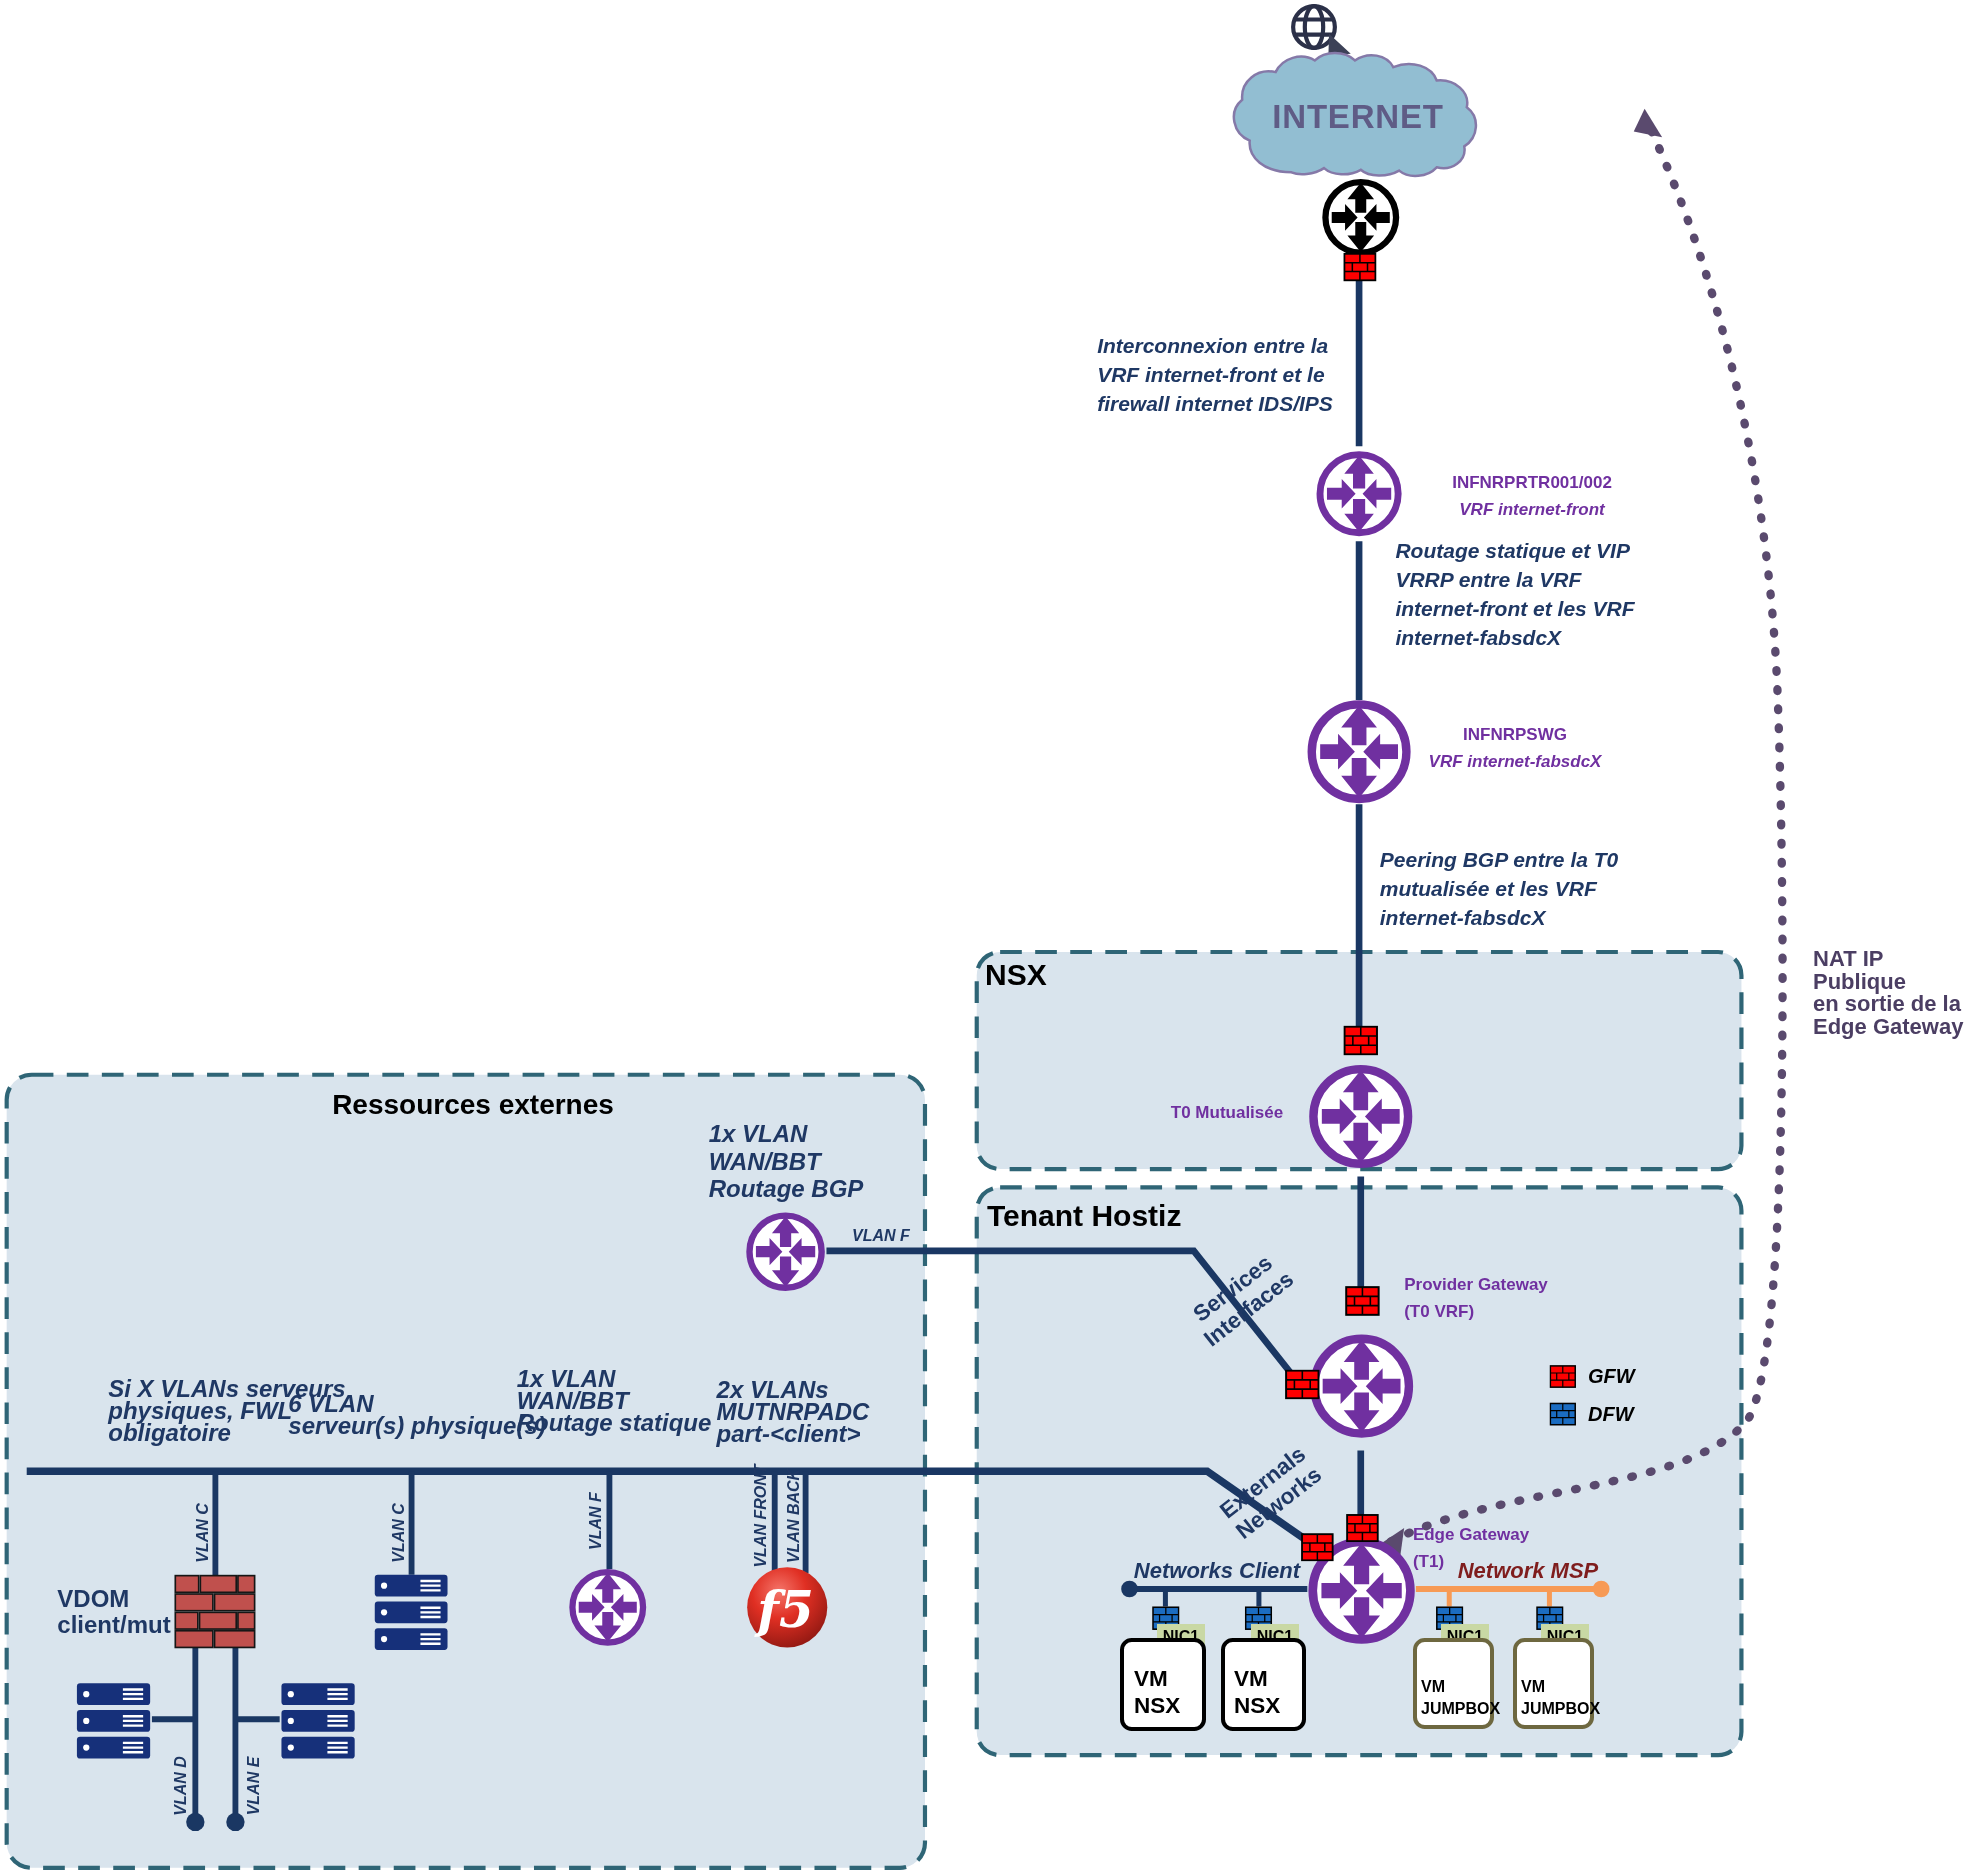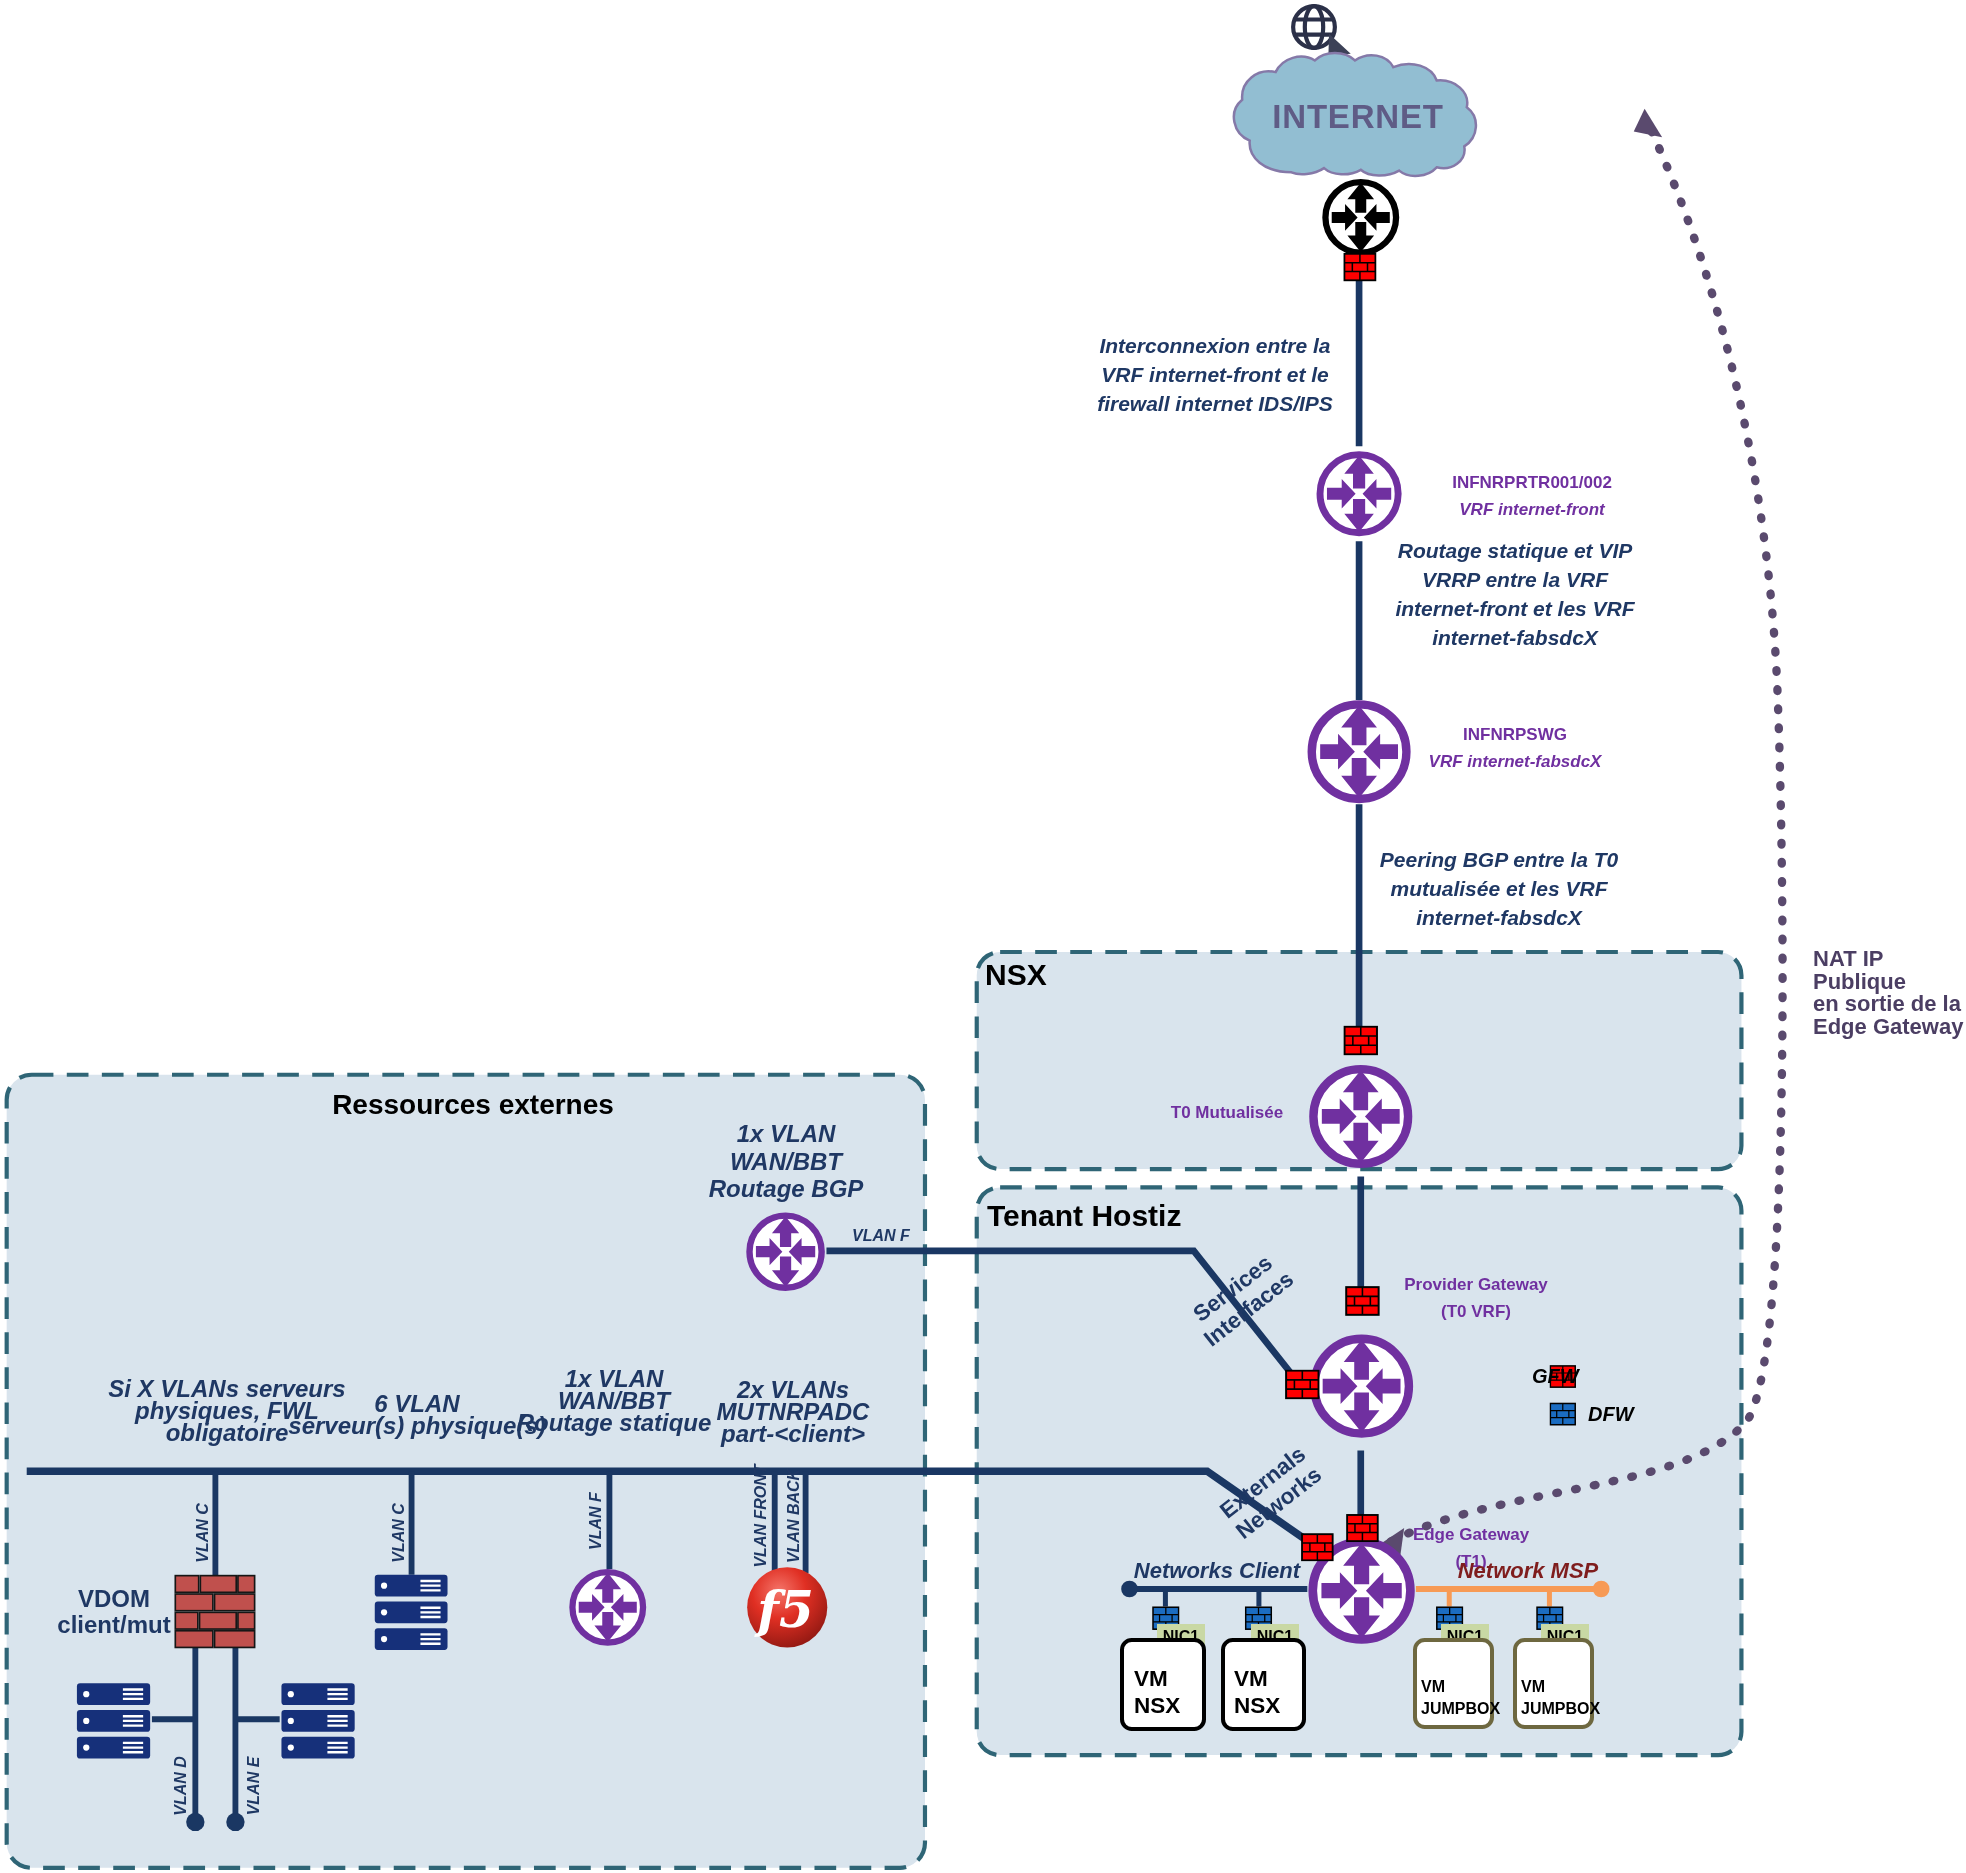--- a/index.html
+++ b/index.html
@@ -1,20 +1,20 @@
 <!DOCTYPE html>
 <html style="font-size:13.4px"><head>
 <meta charset="utf-8">
 <style>
   html,body{margin:0;padding:0;background:#fff;}
   .canvas{position:relative;width:1966px;height:1874px;background:#fff;overflow:hidden;
           font-family:"Liberation Sans",sans-serif;}
   .canvas svg.layer{position:absolute;left:0;top:0;z-index:1;}
   .txt{position:absolute;z-index:3;white-space:pre-line;}
-  .c{transform:translateX(-50%);text-align:center;}
+  .c{transform:translateX(-50%);}
   .note{font-size:21px;font-weight:bold;font-style:italic;color:#1f3864;line-height:29px;}
   .note-sm{font-size:24px;font-weight:bold;font-style:italic;color:#1f3864;line-height:22px;}
   .ptitle{font-size:17px;font-weight:bold;color:#7030a0;line-height:27px;}
   .pitalic{font-style:italic;}
   .boxtitle{font-size:30px;font-weight:bold;color:#000;}
   .rot{transform:translate(-50%,-50%) rotate(-38deg);text-align:center;
        font-size:22.5px;font-weight:bold;color:#1f3864;line-height:26px;}
   .vlan{transform:translate(-50%,-50%) rotate(-90deg);font-size:16px;font-weight:bold;
         font-style:italic;color:#1f3864;white-space:nowrap;}
   .legend{font-size:20px;font-weight:bold;font-style:italic;color:#000;}
@@ -179,21 +179,21 @@
 <div class="txt boxtitle" style="left:985px;top:958px;">NSX</div>
 <div class="txt c ptitle" style="left:1227px;top:1099px;">T0 Mutualisée</div>
 
 <div class="txt boxtitle" style="left:987px;top:1199px;">Tenant Hostiz</div>
 
 <div class="txt rot" style="left:1241px;top:1299px;">Services
 Interfaces</div>
 <div class="txt c ptitle" style="left:1476px;top:1271px;">Provider Gateway
 (T0 VRF)</div>
 
-<div class="txt legend" style="left:1532px;top:1365px;font-style:italic;">GFW</div>
+<div class="txt legend" style="left:1588px;top:1365px;font-style:italic;">GFW</div>
 <div class="txt legend" style="left:1588px;top:1403px;">DFW</div>
 
 <div class="txt rot" style="left:1271px;top:1493px;">Externals
 Networks</div>
 <div class="txt c ptitle" style="left:1471px;top:1521px;">Edge Gateway
 (T1)</div>
 
 <div class="txt natnote" style="left:1813px;top:948px;">NAT IP Publique
 en sortie de la
 Edge Gateway</div>

